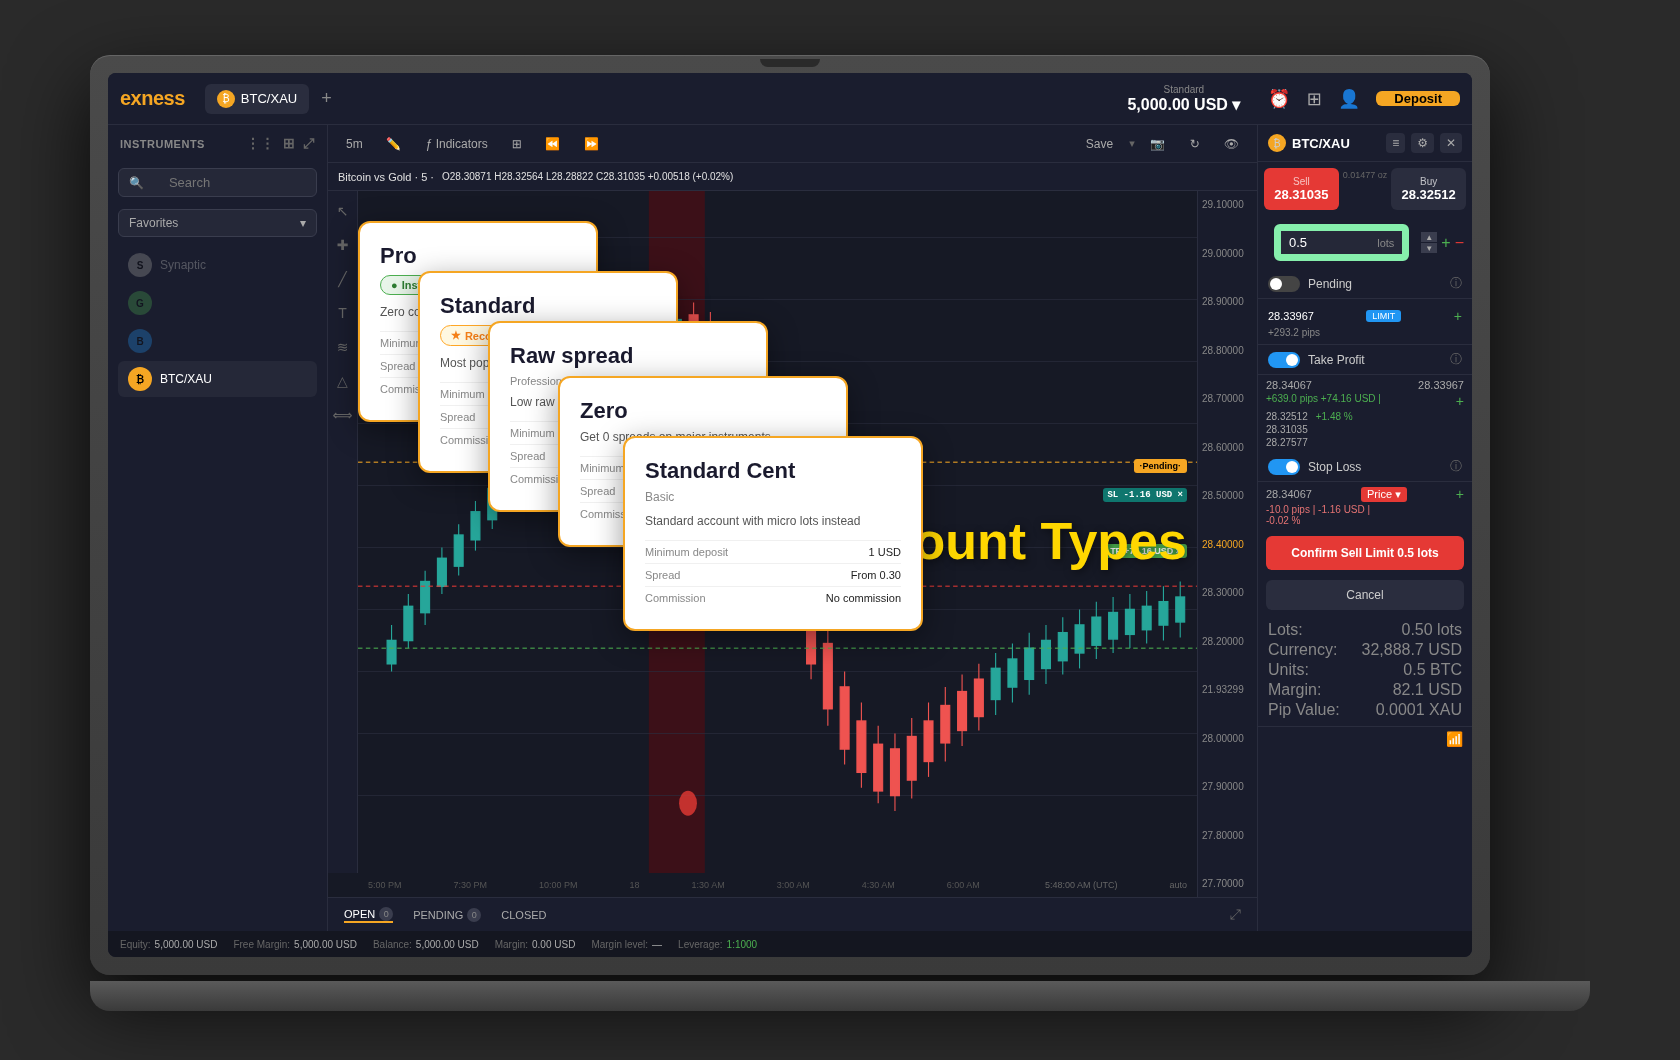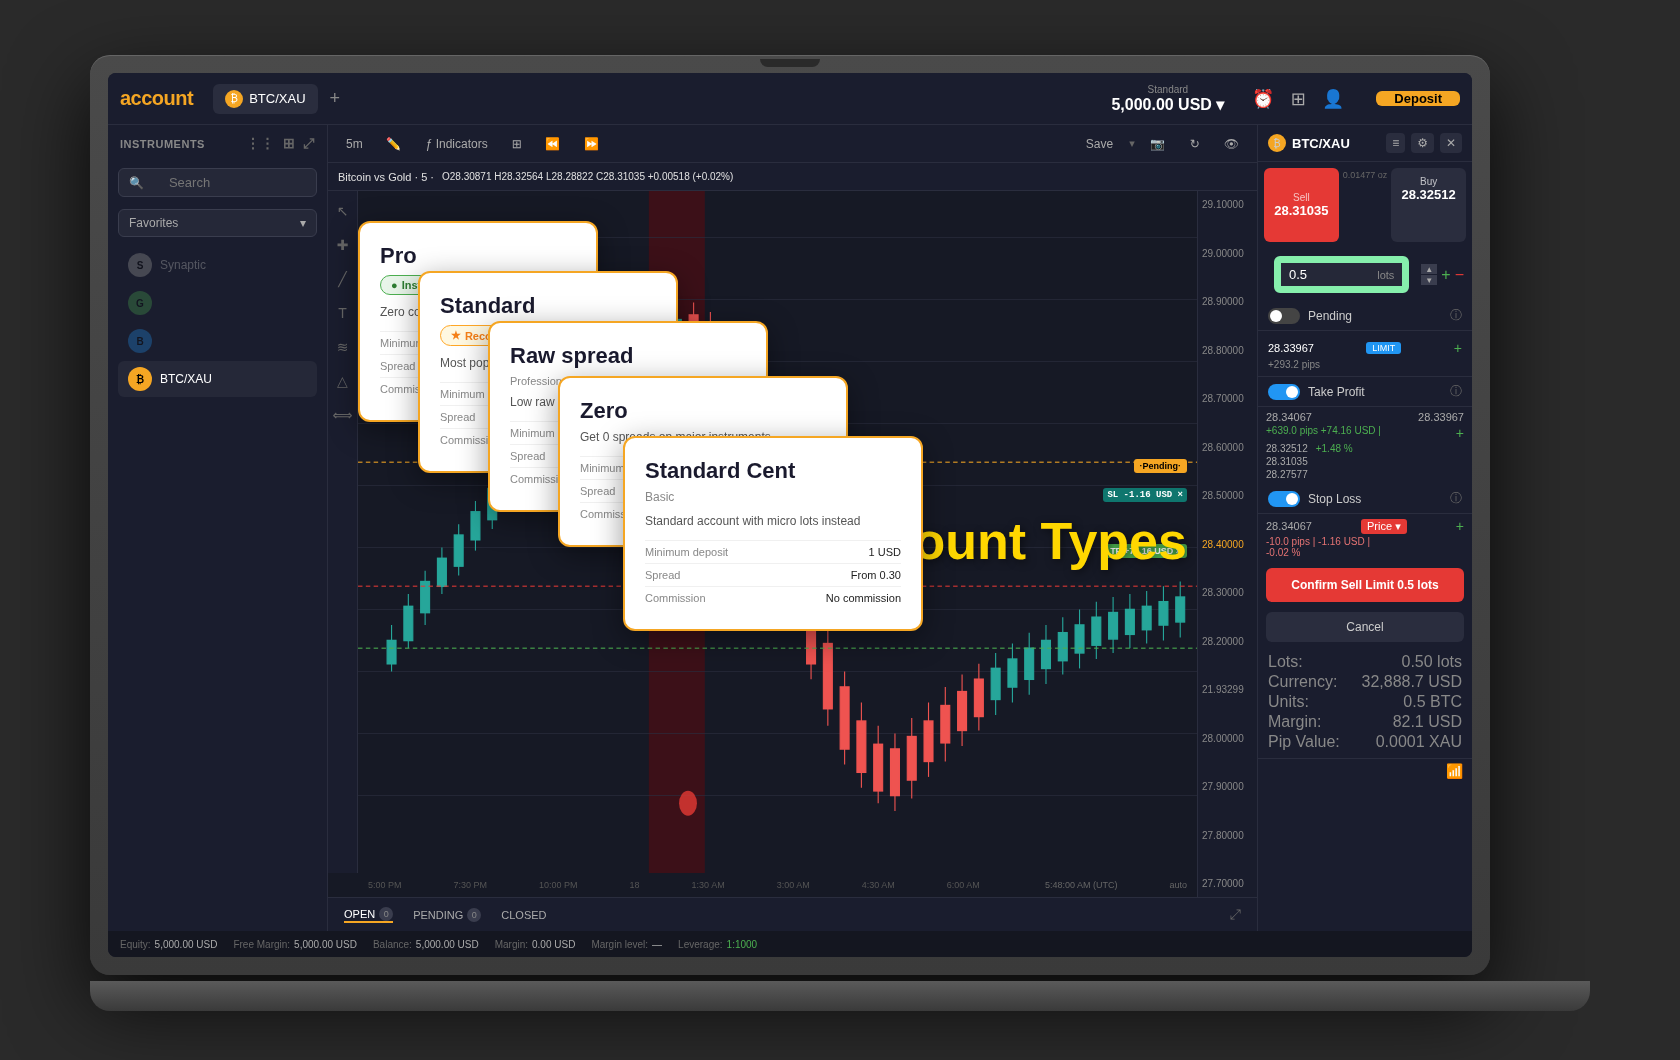--- a/index.html
+++ b/index.html
@@ -136,21 +136,21 @@
     }
     .deposit-btn {
       background: #f5a623;
       color: #000;
       border: none;
       border-radius: 6px;
       padding: 0 18px;
       font-size: 13px;
       font-weight: 600;
       cursor: pointer;
-      margin-left: 24px;
+      margin-left: 8px;
     }
 
     
     .main-content {
       display: flex;
       flex: 1;
       overflow: hidden;
     }
 
     
@@ -431,21 +431,21 @@
       display: flex;
       gap: 4px;
       padding: 6px;
     }
     .sell-btn {
       flex: 1;
       background: #e53935;
       border: none;
       border-radius: 6px;
       color: #fff;
-      padding: 24px 4px;
+      padding: 8px 4px;
       cursor: pointer;
       text-align: center;
     }
     .buy-btn {
       flex: 1;
       background: #2a2d3e;
       border: none;
       border-radius: 6px;
       color: #fff;
       padding: 8px 4px;
@@ -692,21 +692,21 @@
 
 <div style="width:1680px;height:1060px;background:#2a2a2a;display:flex;justify-content:center;align-items:center;flex-direction:column;gap:0;">
 
   <div style="position:relative;">
     <div class="laptop-shell">
       <div class="laptop-notch"></div>
       <div class="laptop-screen">
         <div class="trading-ui">
 
           <div class="top-bar">
-            <span class="logo">account</span>
+            <span class="logo">exness</span>
             <div class="tab-area">
               <div class="tab">
                 <div class="tab-icon">₿</div>
                 <span>BTC/XAU</span>
               </div>
               <div class="tab-add">+</div>
             </div>
             <div class="account-info">
               <span class="account-type">Standard</span>
               <span class="account-balance">

